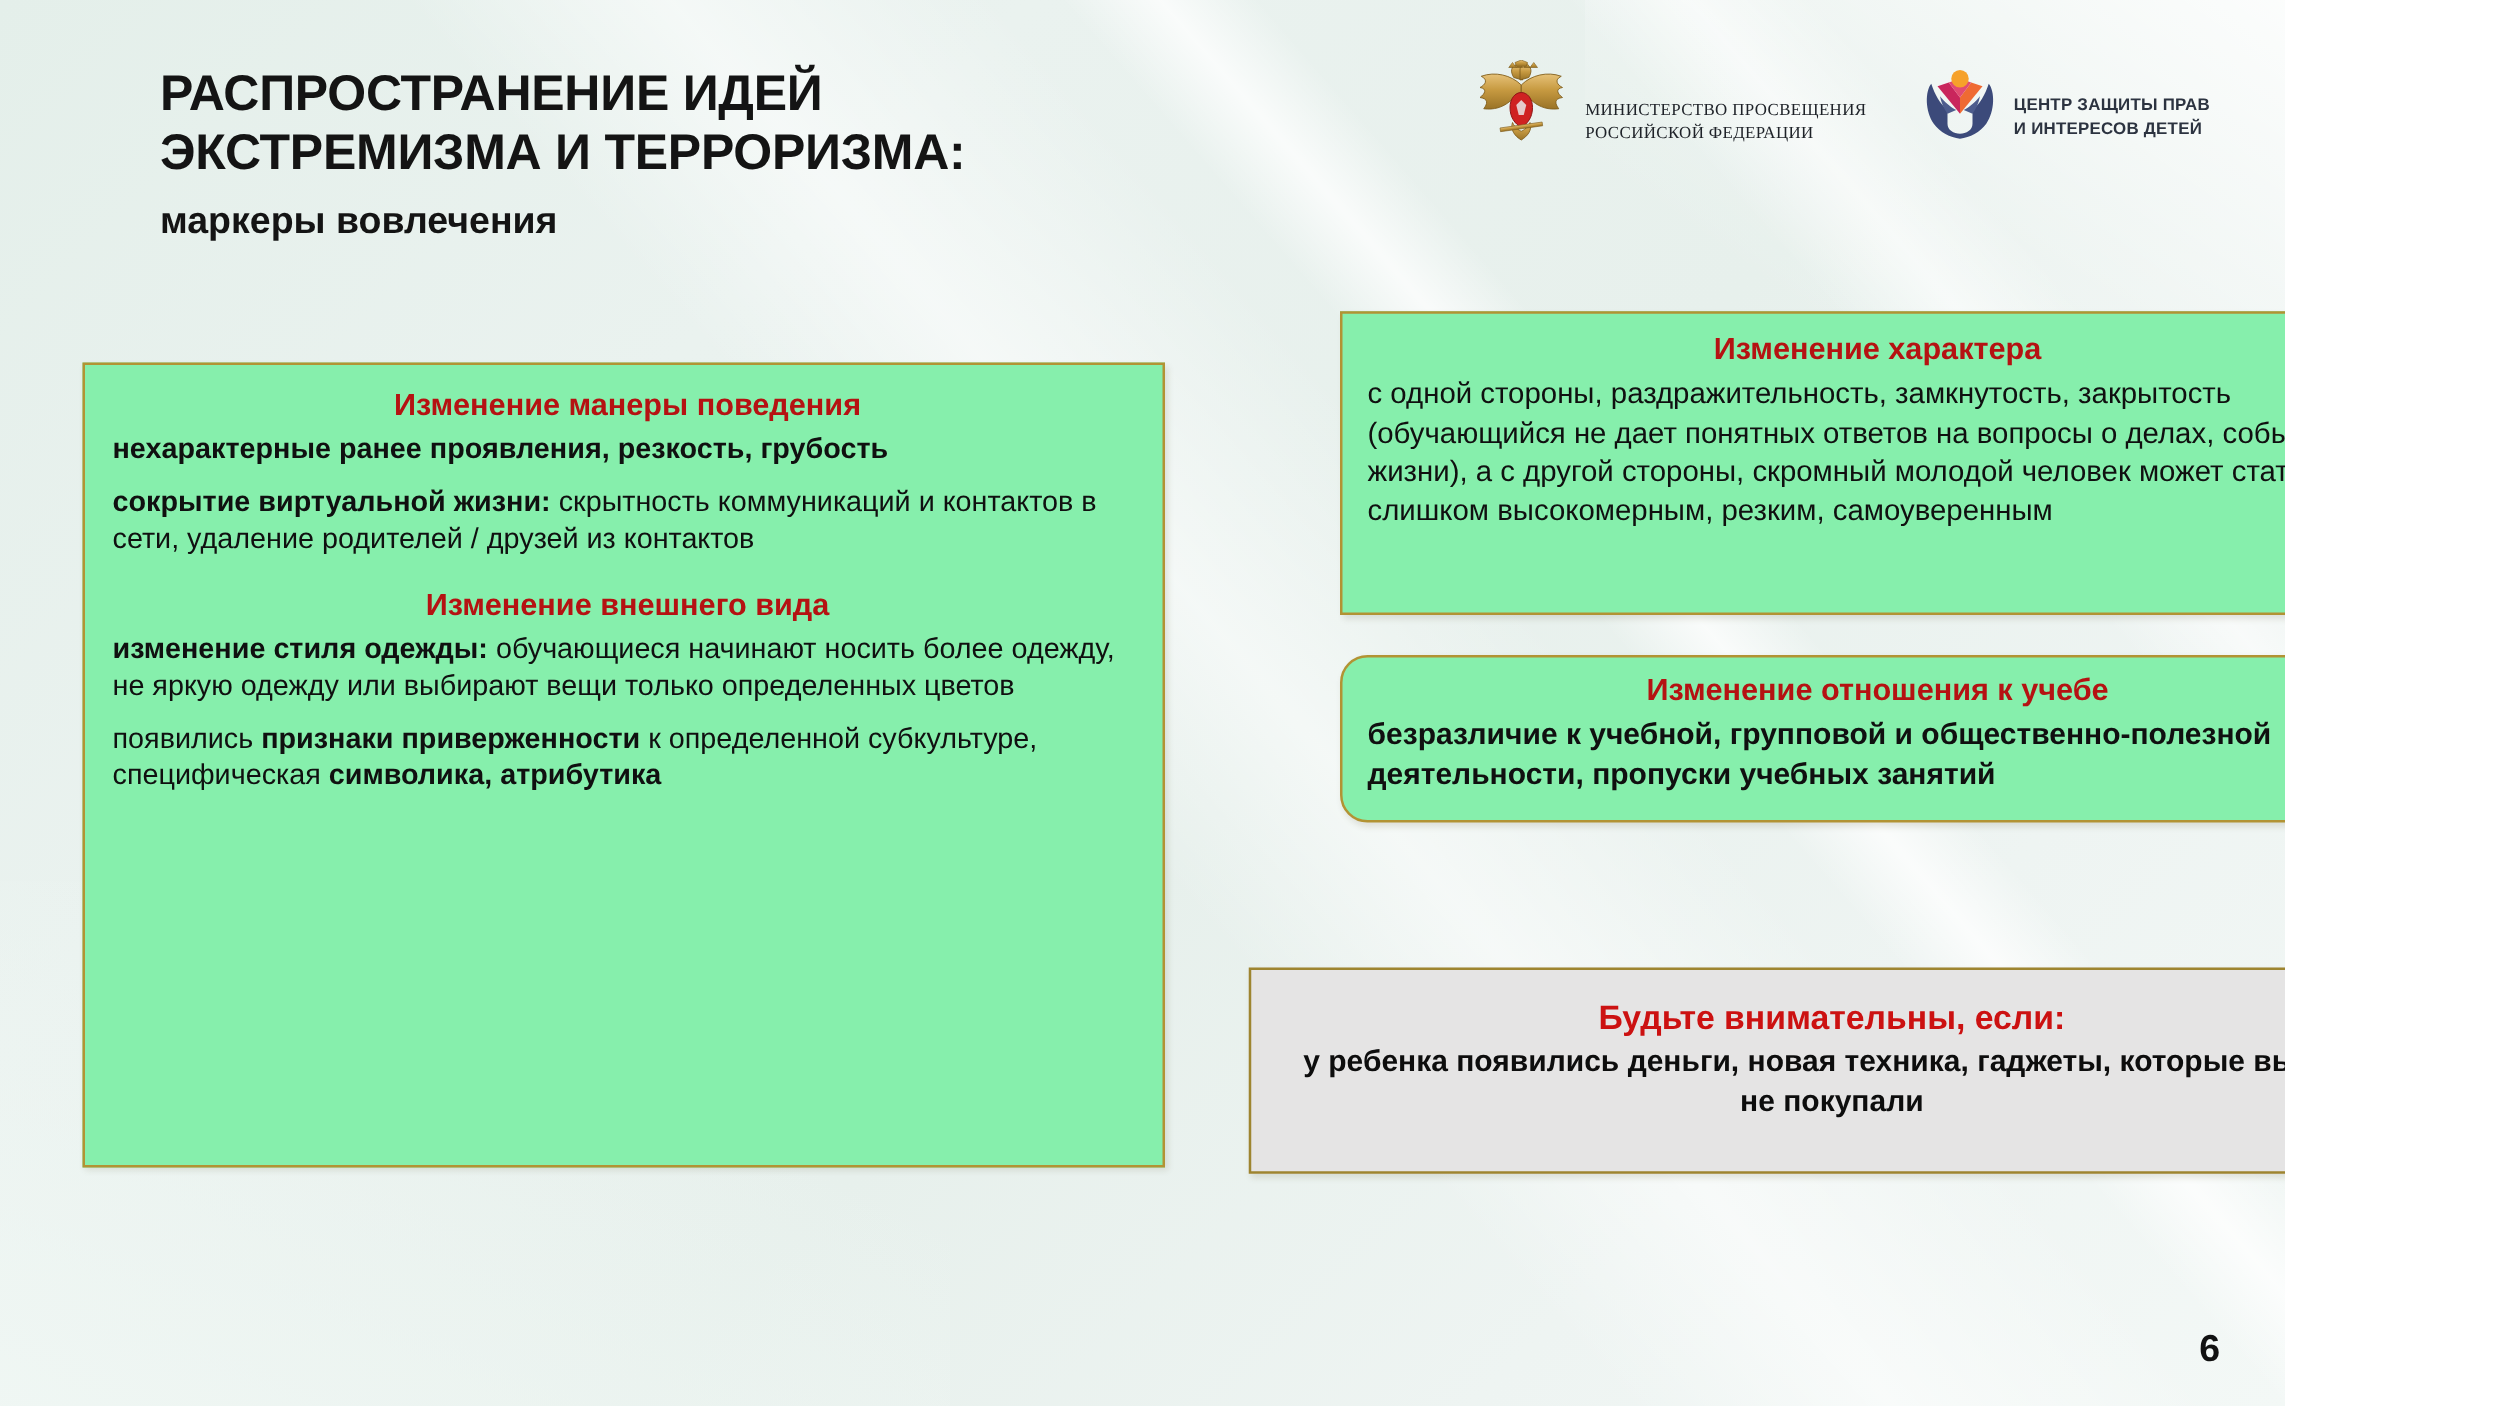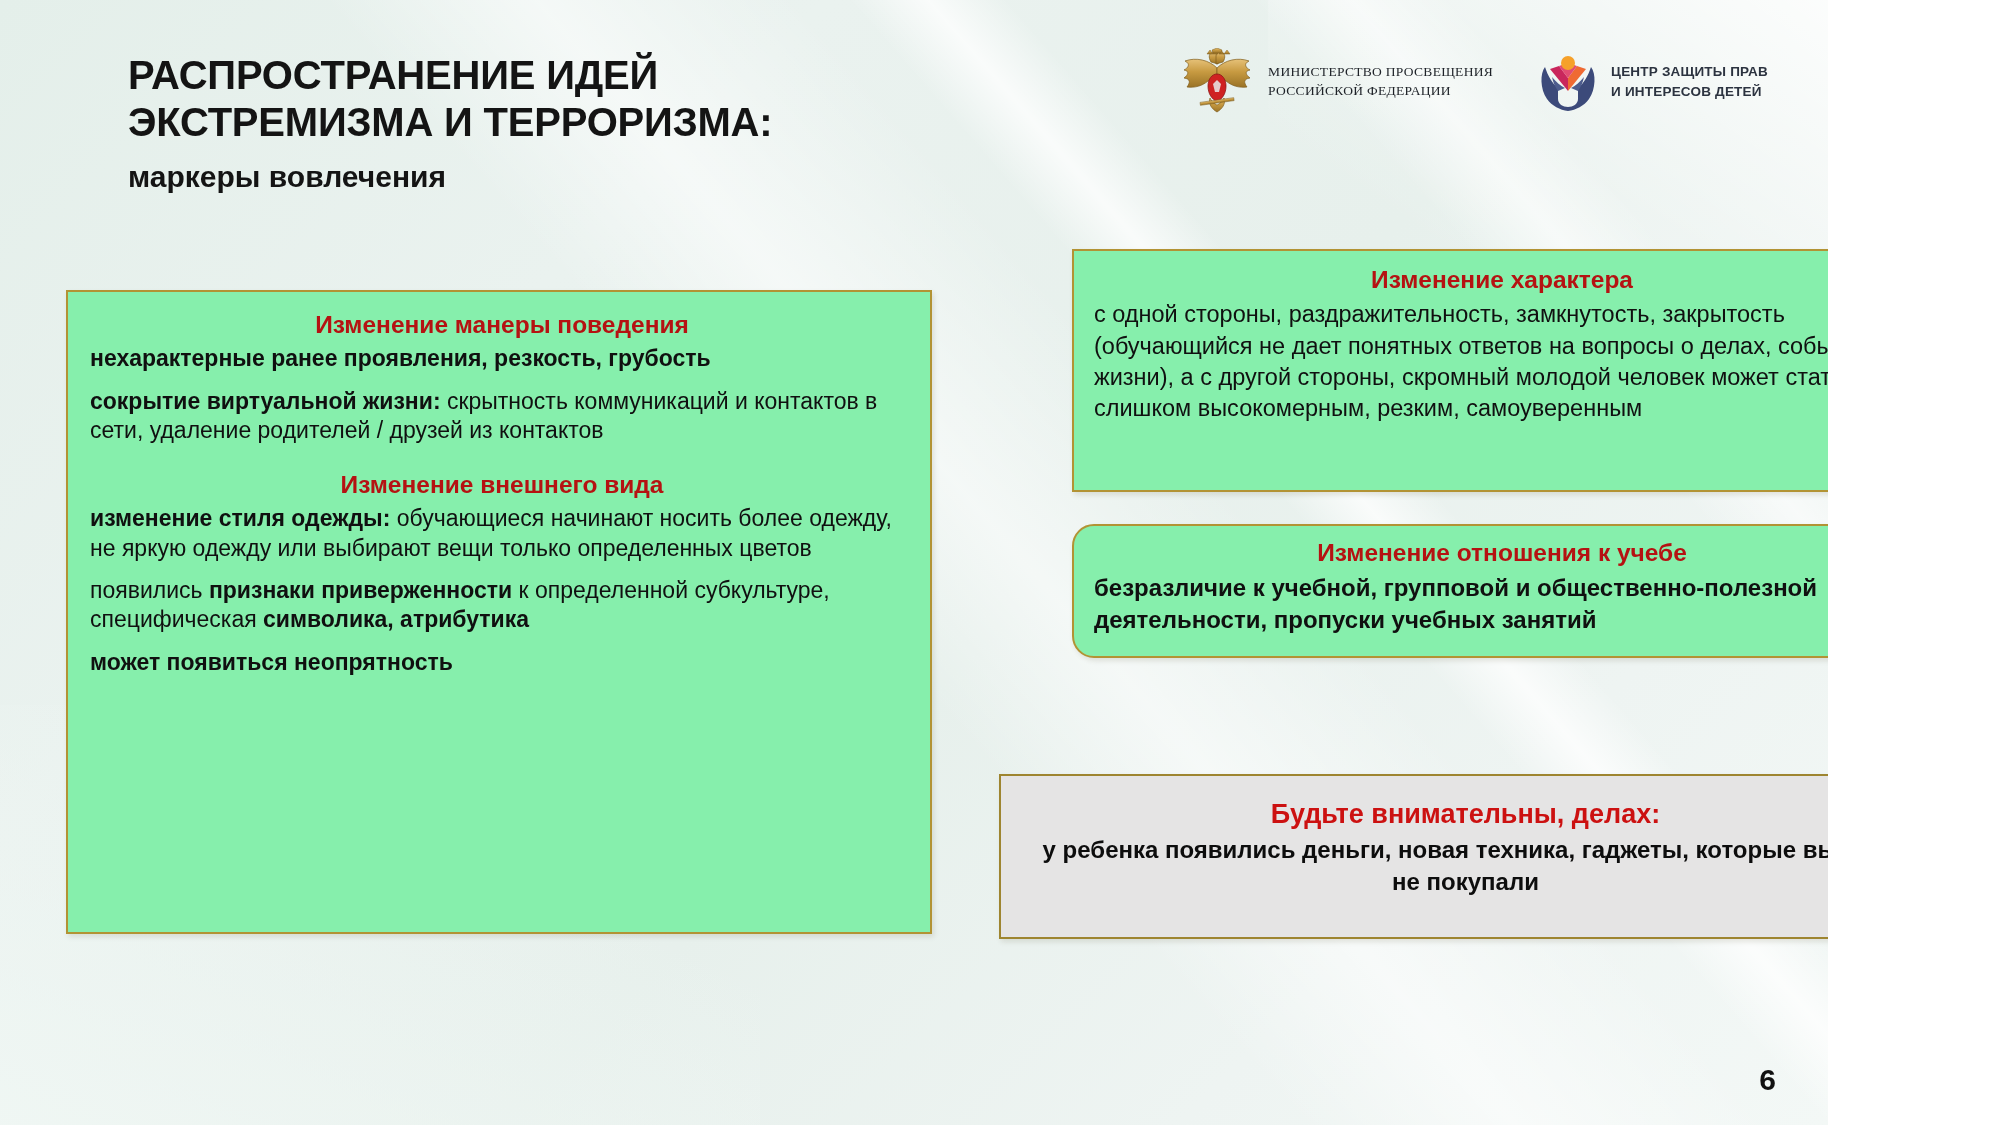--- a/index.html
+++ b/index.html
@@ -108,21 +108,21 @@
 
   
   .logos {
     position: absolute;
     right: 60px;
     top: 48px;
     display: flex;
     align-items: center;
     gap: 44px;
   }
-  .logo-block { display: flex; align-items: center; gap: 12px; }
+  .logo-block { display: flex; align-items: flex-end; gap: 12px; }
   .logo-text-serif {
     font-family: "Liberation Serif", "DejaVu Serif", serif;
     font-size: 13.5px;
     line-height: 1.38;
     color: #1e2228;
     letter-spacing: 0.3px;
     white-space: pre-line;
   }
   .logo-text-sans {
     font-family: "Liberation Sans", sans-serif;
@@ -292,33 +292,32 @@
 
     <p class="p p-bold">нехарактерные ранее проявления, резкость, грубость</p>
     <p class="p"><span class="b">сокрытие виртуальной жизни:</span><span> скрытность коммуникаций и контактов в сети, удаление родителей / друзей из контактов</span></p>
 
     <div class="sec-head gap-top">Изменение внешнего вида</div>
 
     <p class="p"><span class="b">изменение стиля одежды:</span><span>  обучающиеся начинают носить более одежду, не яркую одежду или выбирают вещи только определенных цветов</span></p>
 
     <p class="p"><span>появились </span><span class="b">признаки приверженности</span><span> к определенной субкультуре, специфическая </span><span class="b">символика, атрибутика</span></p>
 
-    <p class="p p-bold">может появиться неопрятность</p>
   </div>
 
   <div class="box box-char">
     <div class="sec-head">Изменение характера</div>
     <p class="p p-char">с одной стороны, раздражительность, замкнутость, закрытость (обучающийся не дает понятных ответов на вопросы о делах, событиях и жизни), а с другой стороны, скромный молодой человек может стать слишком высокомерным, резким, самоуверенным</p>
   </div>
 
   <div class="box box-study">
     <div class="sec-head">Изменение отношения к учебе</div>
     <p class="p p-study">безразличие к учебной, групповой и общественно-полезной деятельности, пропуски учебных занятий</p>
   </div>
 
   <div class="box box-warn">
-    <div class="sec-head sec-head-warn">Будьте внимательны, делах:</div>
+    <div class="sec-head sec-head-warn">Будьте внимательны, если:</div>
     <p class="p-warn">у ребенка появились деньги, новая техника, гаджеты, которые вы ему не покупали</p>
   </div>
 
   <div class="page-num">6</div>
 
 </div>
 
 </body></html>

